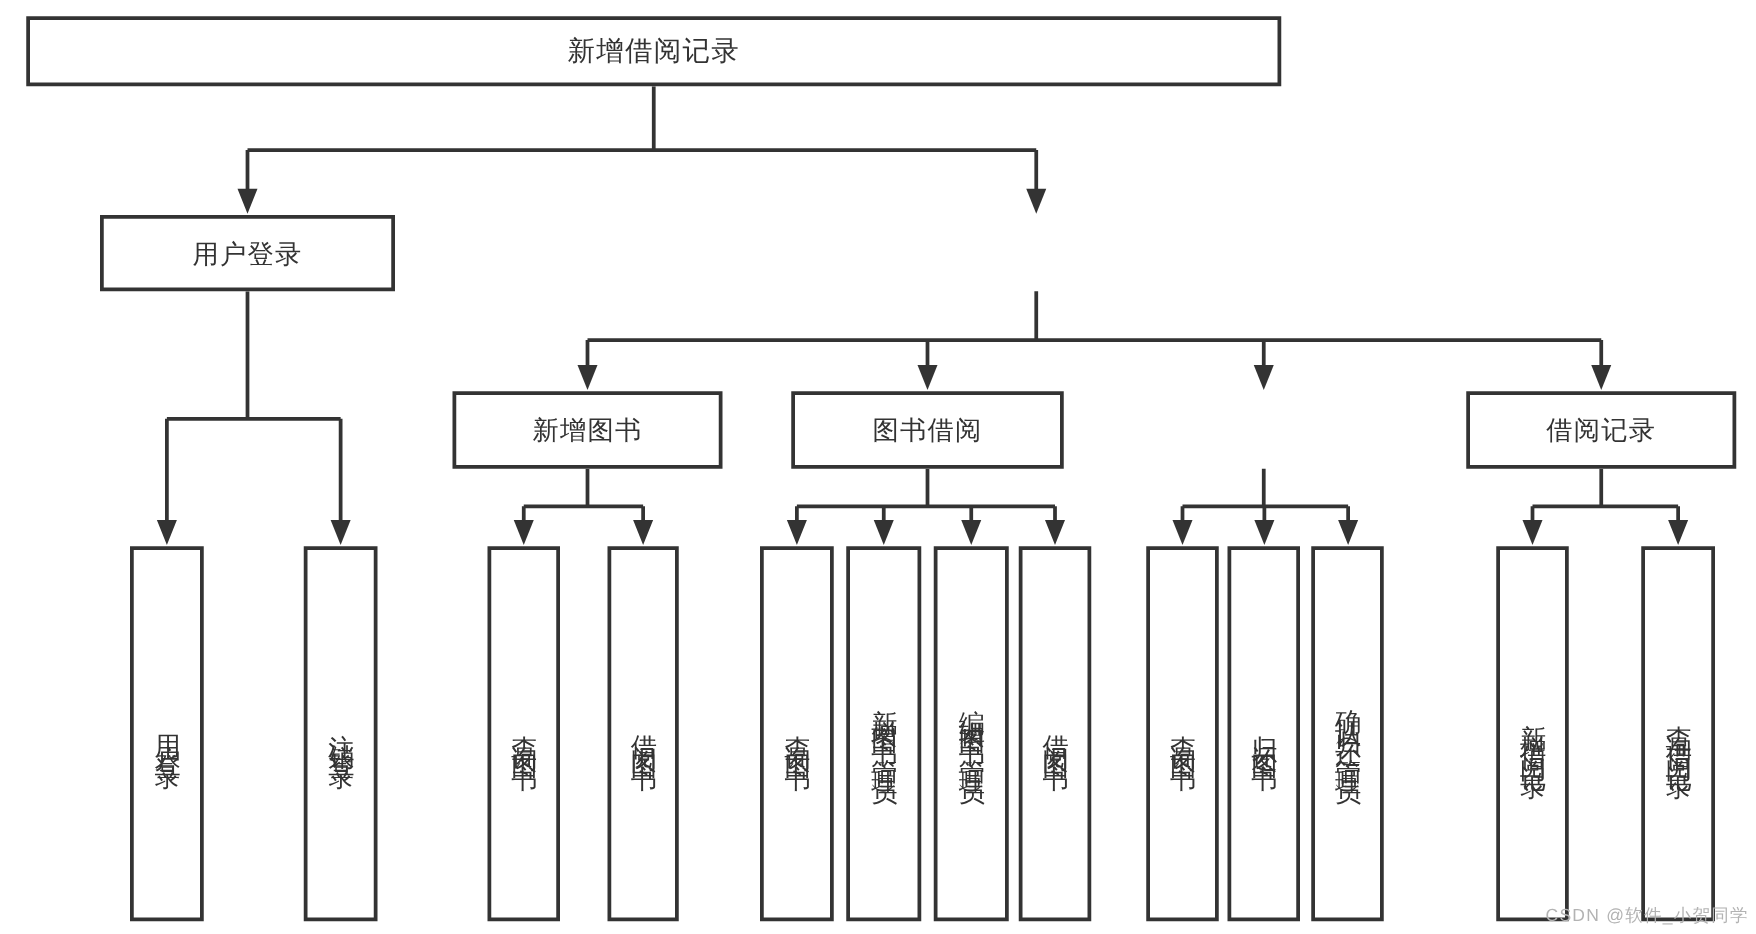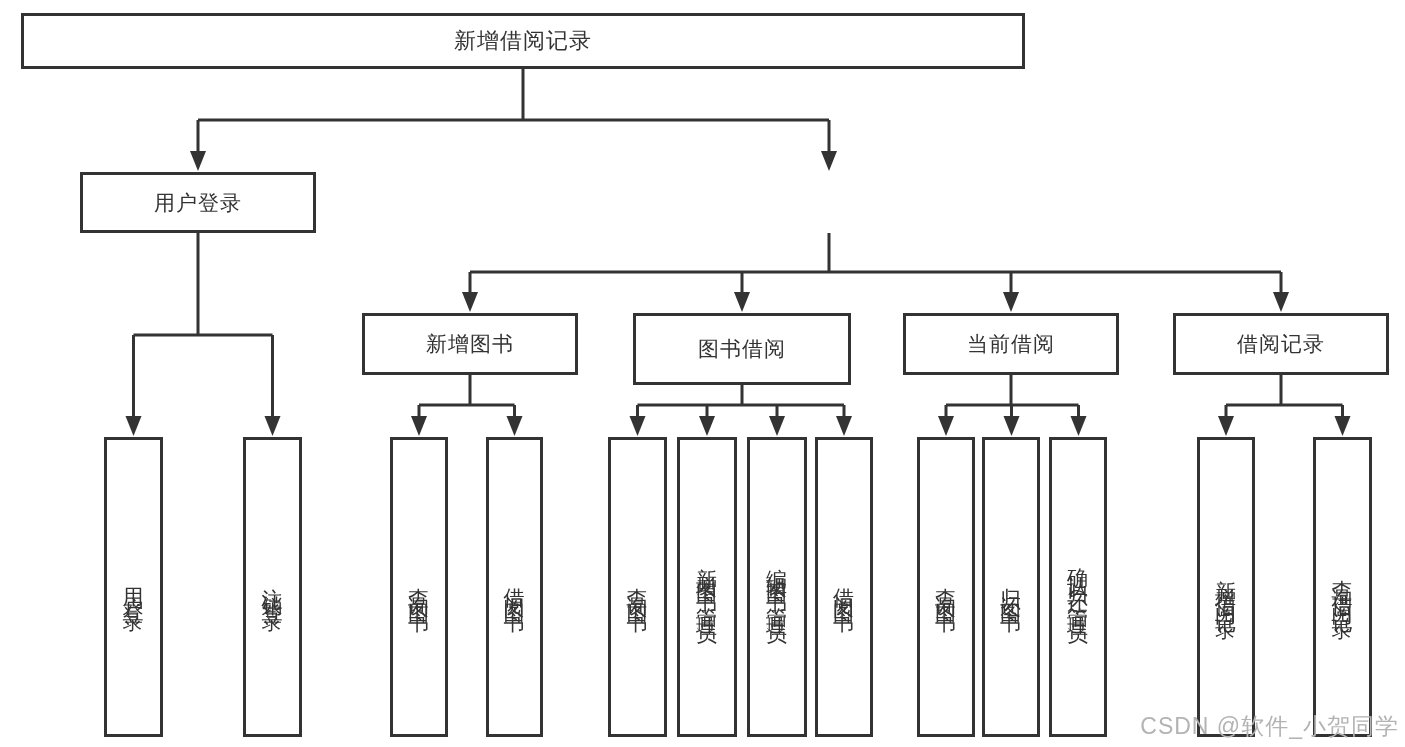--- a/index.html
+++ b/index.html
@@ -37,21 +37,21 @@
     writing-mode:vertical-rl;
     text-orientation:mixed;
     font-size:21px;
     letter-spacing:8px;
     line-height:1;
     white-space:nowrap;
   }
   .watermark{
     position:absolute;
     right:6px;bottom:5px;
-    font-size:23px;
+    font-size:14px;
     color:var(--watermark);
     letter-spacing:1px;
     z-index:5;
     white-space:nowrap;
   }
 </style>
 </head>
 <body>
 
 <div class="canvas">
@@ -110,25 +110,22 @@
     <span>新增借阅记录</span>
   </div>
 
   <div class="box h-label" style="left:80px;top:172px;width:236px;height:61px;">
     <span>用户登录</span>
   </div>
 
   <div class="box h-label" style="left:362px;top:313px;width:216px;height:62px;">
     <span>新增图书</span>
   </div>
-  <div class="box h-label" style="left:633px;top:313px;width:218px;height:72px;">
+  <div class="box h-label" style="left:633px;top:313px;width:218px;height:62px;">
     <span>图书借阅</span>
-  </div>
-  <div class="box h-label" style="left:903px;top:313px;width:216px;height:62px;">
-    <span>当前借阅</span>
   </div>
   <div class="box h-label" style="left:1173px;top:313px;width:216px;height:62px;">
     <span>借阅记录</span>
   </div>
 
   <div class="box leaf" style="left:104px;top:437px;width:59px;height:300px;">
     <span>用户登录</span>
   </div>
   <div class="box leaf" style="left:243px;top:437px;width:59px;height:300px;">
     <span>注销登录</span>

